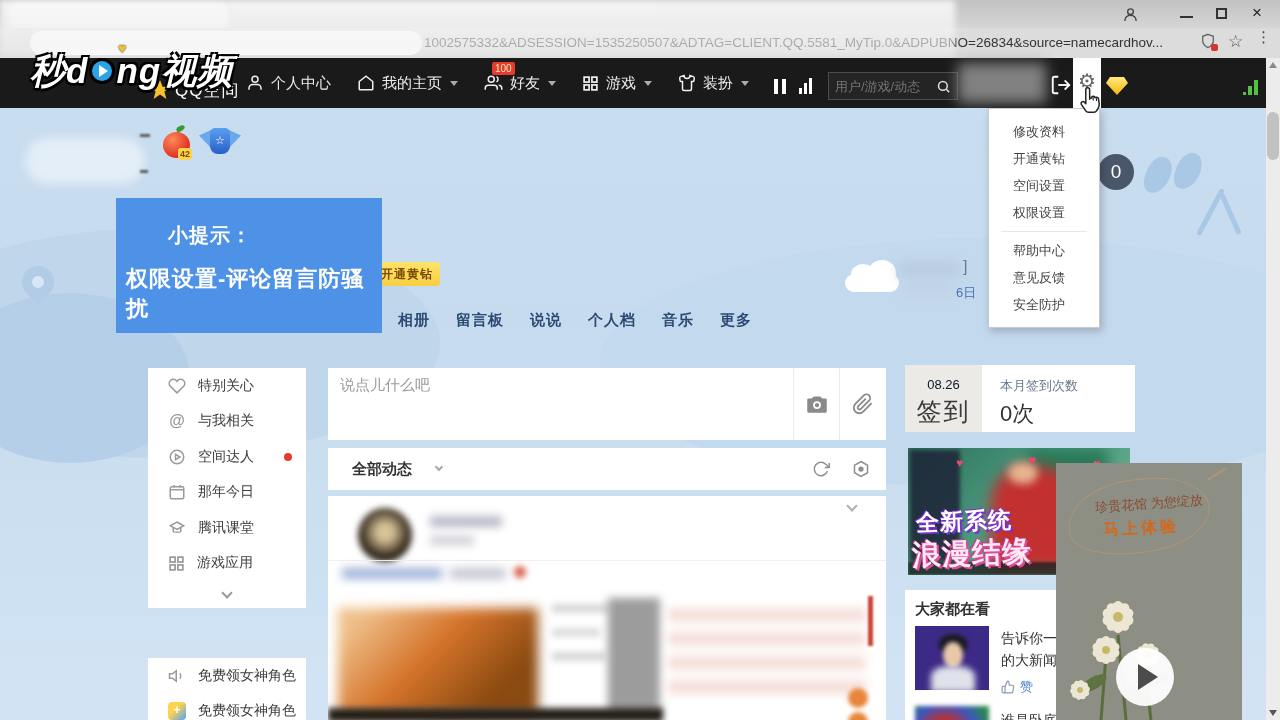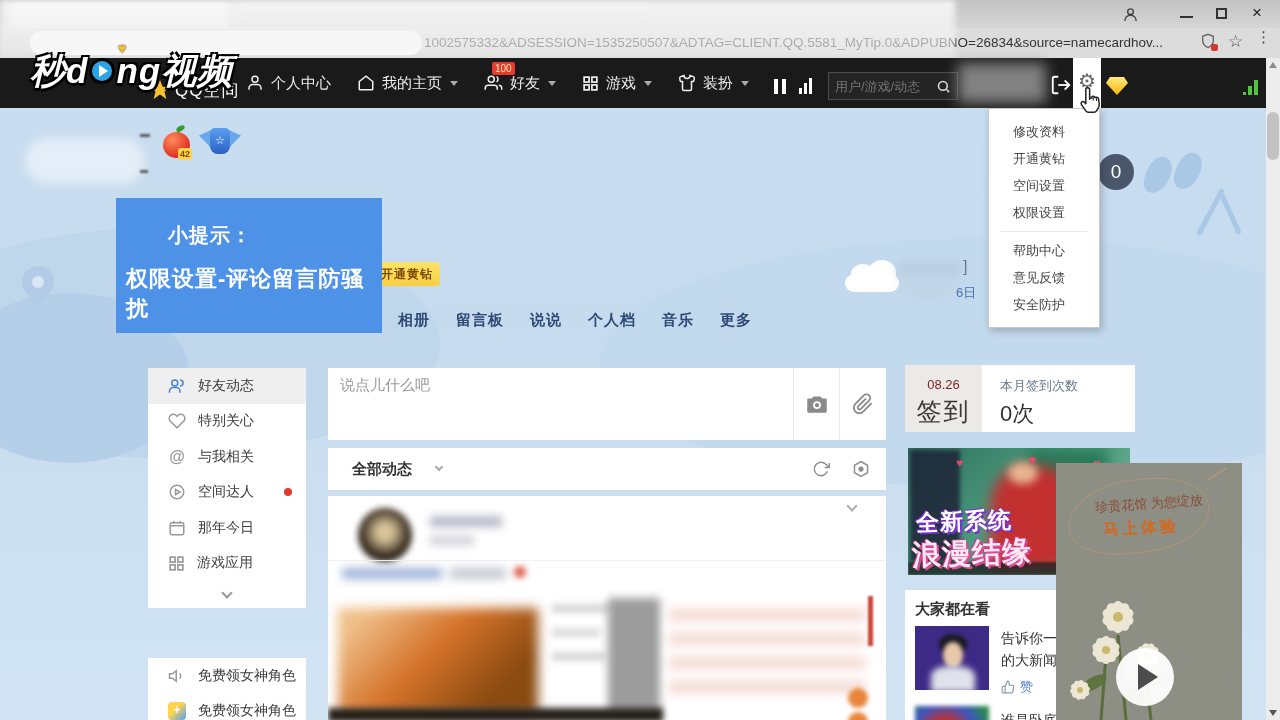--- a/index.html
+++ b/index.html
@@ -172,21 +172,21 @@
   #fc-pink { left:340px; top:112px; width:198px; height:92px;
     background:repeating-linear-gradient(180deg,#f6dfd9 0 14px,#fff 14px 24px); filter:blur(5px);}
   #fc-rede { left:540px; top:100px; width:5px; height:50px; background:#cc4438; filter:blur(1px);}
   #fc-oc1 { left:520px; top:192px; width:20px; height:20px; border-radius:50%; background:#e8853a; filter:blur(2px);}
   #fc-oc2 { left:520px; top:216px; width:20px; height:20px; border-radius:50%; background:#e8853a; filter:blur(2px);}
   #fc-dark { left:0px; top:212px; width:335px; height:14px; background:#241f18; filter:blur(3px);}
 
   
   #checkin { left:905px; top:257px; width:230px; height:67px; background:#fff; z-index:2; display:flex;}
   #ck-left { width:77px; background:#eceae6; text-align:center; cursor:pointer; }
-  #ck-date { font-size:13px; color:#7f1d1d; margin-top:12px; }
+  #ck-date { font-size:13px; color:#0f172a; margin-top:12px; }
   #ck-act { font-size:25px; color:#3a3a3a; margin-top:3px; letter-spacing:2px;}
   #ck-right { flex:1; padding:12px 0 0 18px; }
   #ck-label { font-size:13px; color:#66788c; }
   #ck-val { font-size:22px; color:#333; margin-top:4px; }
 
   #adbanner { left:908px; top:340px; width:222px; height:127px; z-index:2; overflow:hidden;
     background:linear-gradient(135deg,#2e6e5a,#4a9a7e 45%,#7ab89a); }
   #ad-uicol { position:absolute; left:2px; top:2px; width:50px; height:112px; background:#1d2438; opacity:.85; filter:blur(2px);}
   #ad-trees { position:absolute; left:120px; top:0px; width:80px; height:46px; background:#2a7a5a; filter:blur(7px);}
   #ad-couple { position:absolute; left:82px; top:18px; width:86px; height:104px; background:#c23030; border-radius:40% 40% 10% 10%; filter:blur(7px);}
@@ -413,28 +413,20 @@
       <div class="dd-item">开通黄钻</div>
       <div class="dd-item">空间设置</div>
       <div class="dd-item">权限设置</div>
       <div class="dd-div"></div>
       <div class="dd-item">帮助中心</div>
       <div class="dd-item">意见反馈</div>
       <div class="dd-item">安全防护</div>
     </div>
 
     <div id="sidecard1" class="abs">
-      <div class="side-row active">
-        <svg width="18" height="18" viewBox="0 0 24 24" fill="none" stroke-width="2">
-            <circle cx="9" cy="8" r="4"></circle>
-            <path d="M2 21v-2a5 5 0 015-5h4a5 5 0 015 5v2"></path>
-            <path d="M16 4a4 4 0 010 8"></path>
-          </svg>
-        <span>好友动态</span>
-      </div>
       <div class="side-row">
         <svg width="18" height="18" viewBox="0 0 24 24" fill="none" stroke-width="2">
             <path d="M20.8 4.6a5.5 5.5 0 00-7.8 0L12 5.7l-1-1.1a5.5 5.5 0 00-7.8 7.8l8.8 8.8 8.8-8.8a5.5 5.5 0 000-7.8z"></path>
           </svg>
         <span>特别关心</span>
       </div>
       <div class="side-row">
         <span class="at">@</span>
         <span>与我相关</span>
       </div>
@@ -447,20 +439,27 @@
         <span id="reddot"></span>
       </div>
       <div class="side-row">
         <svg width="18" height="18" viewBox="0 0 24 24" fill="none" stroke-width="2">
             <rect x="3" y="5" width="18" height="16" rx="2"></rect>
             <path d="M3 9h18"></path>
             <path d="M8 2.5V6"></path>
             <path d="M16 2.5V6"></path>
           </svg>
         <span>那年今日</span>
+      </div>
+      <div class="side-row">
+        <svg width="18" height="18" viewBox="0 0 24 24" fill="none" stroke-width="2">
+            <path d="M12 4l9 5-9 5-9-5z"></path>
+            <path d="M7 12v4.5c0 1 10 1 10 0V12"></path>
+          </svg>
+        <span>腾讯课堂</span>
       </div>
       <div class="side-row">
         <svg width="17" height="17" viewBox="0 0 24 24" fill="none" stroke-width="2.4">
             <rect x="3" y="3" width="7" height="7"></rect>
             <rect x="14" y="3" width="7" height="7"></rect>
             <rect x="3" y="14" width="7" height="7"></rect>
             <rect x="14" y="14" width="7" height="7"></rect>
           </svg>
         <span>游戏应用</span>
       </div>

